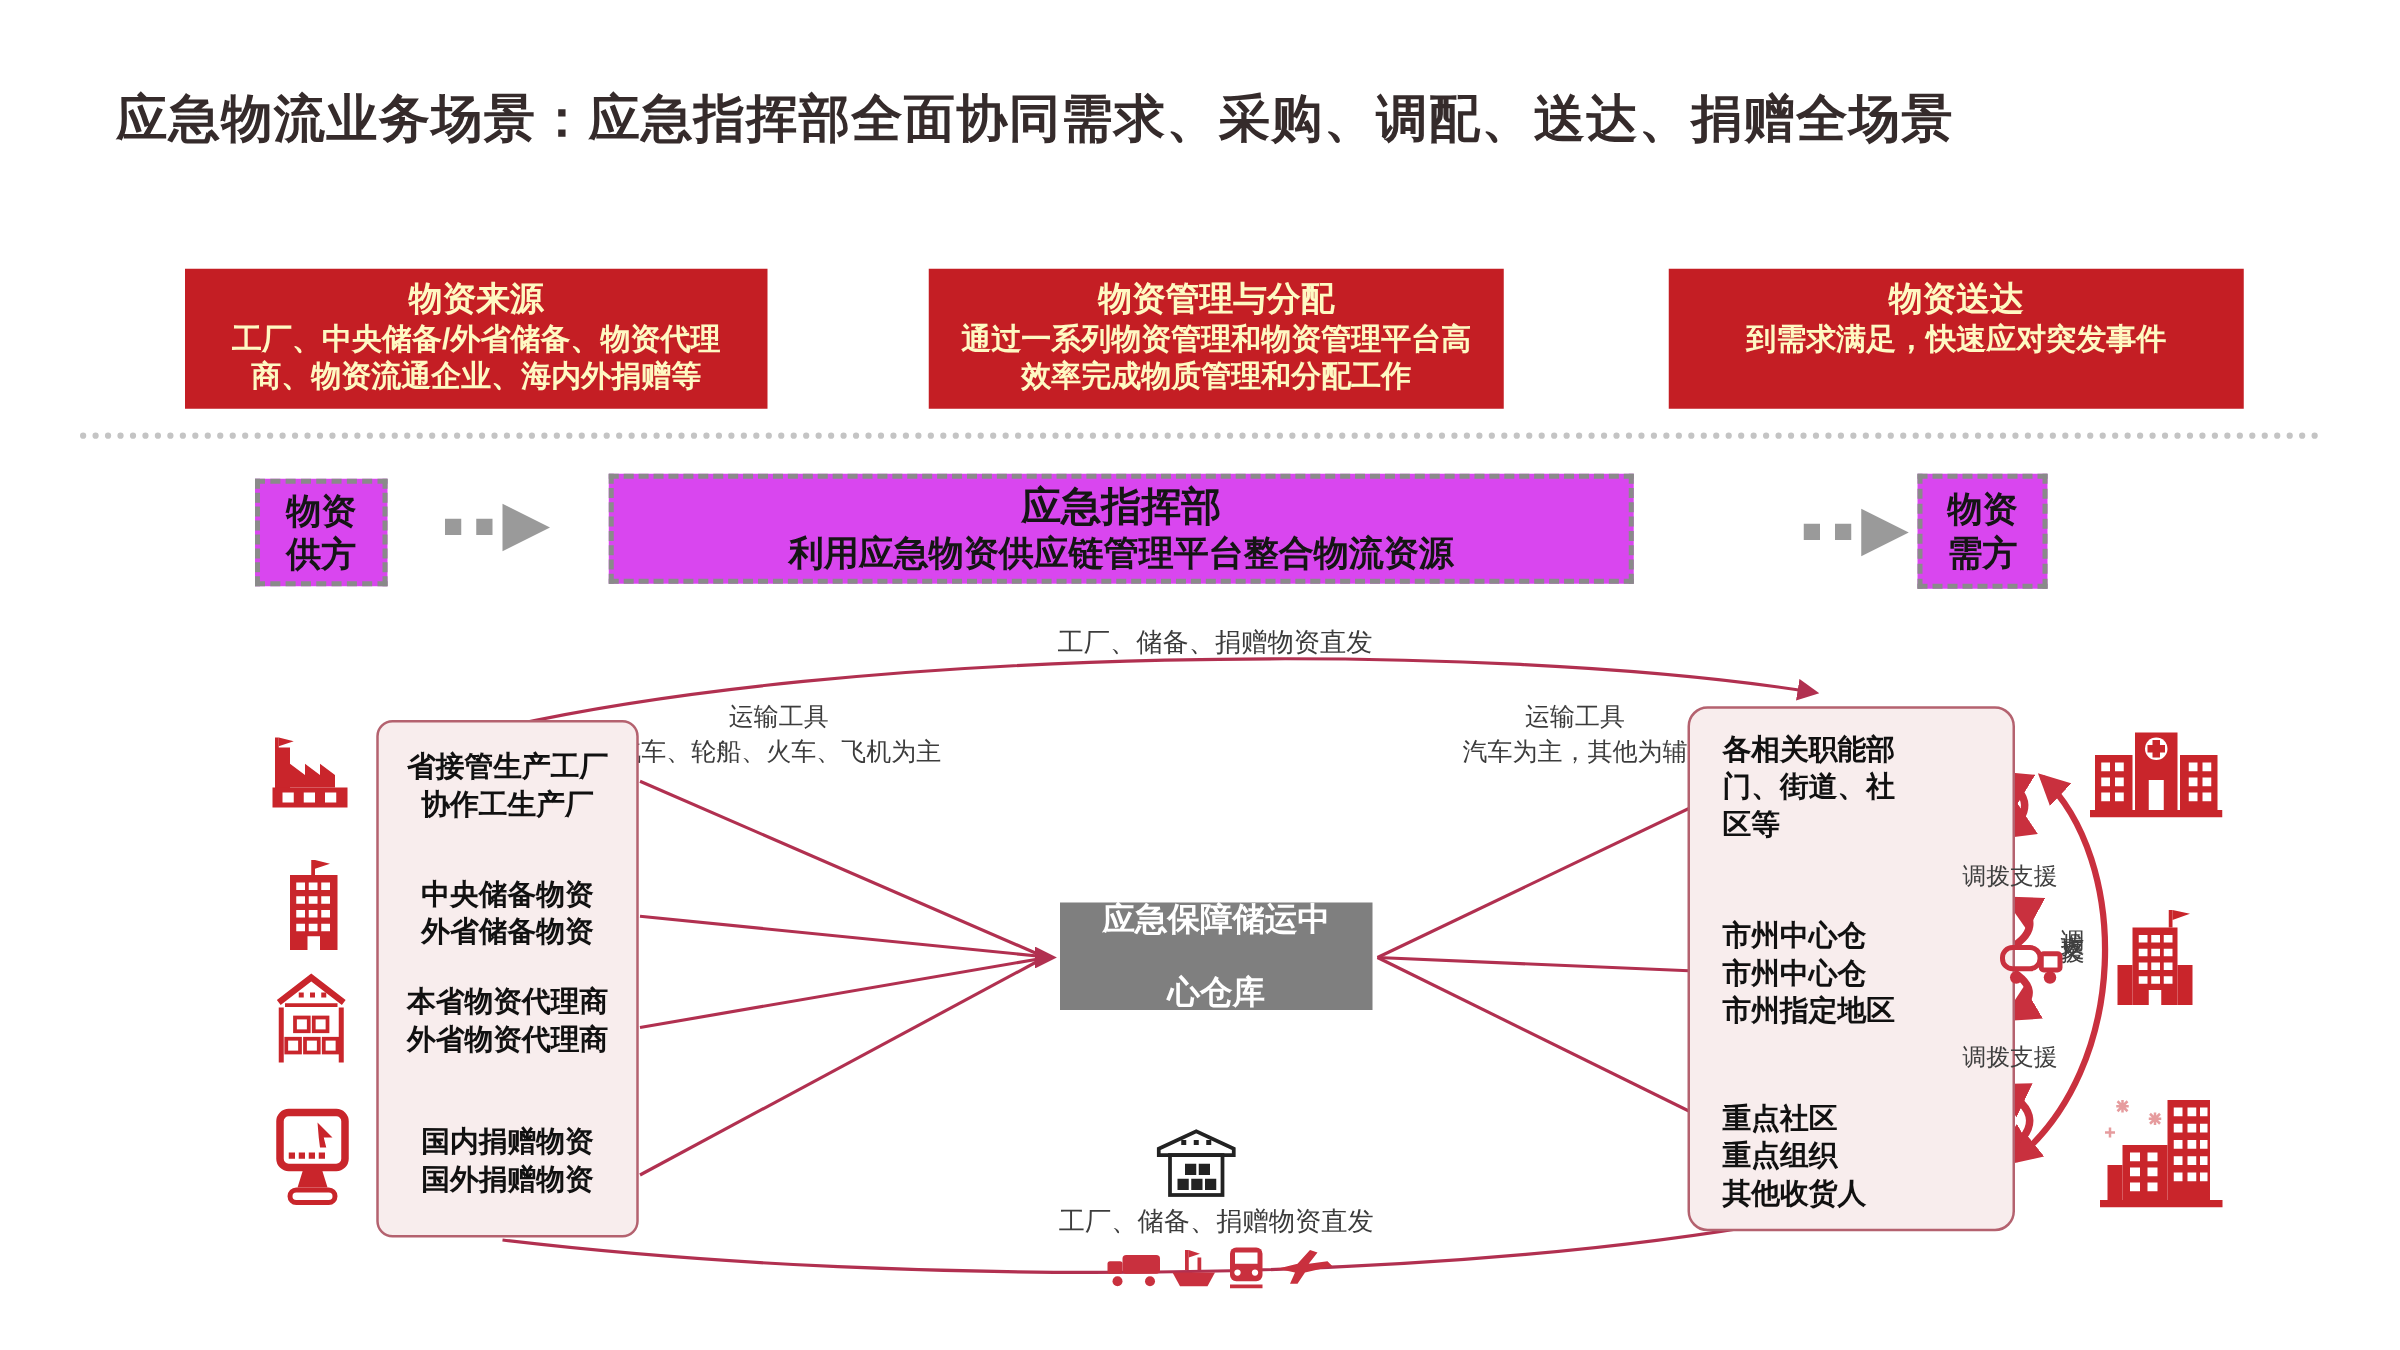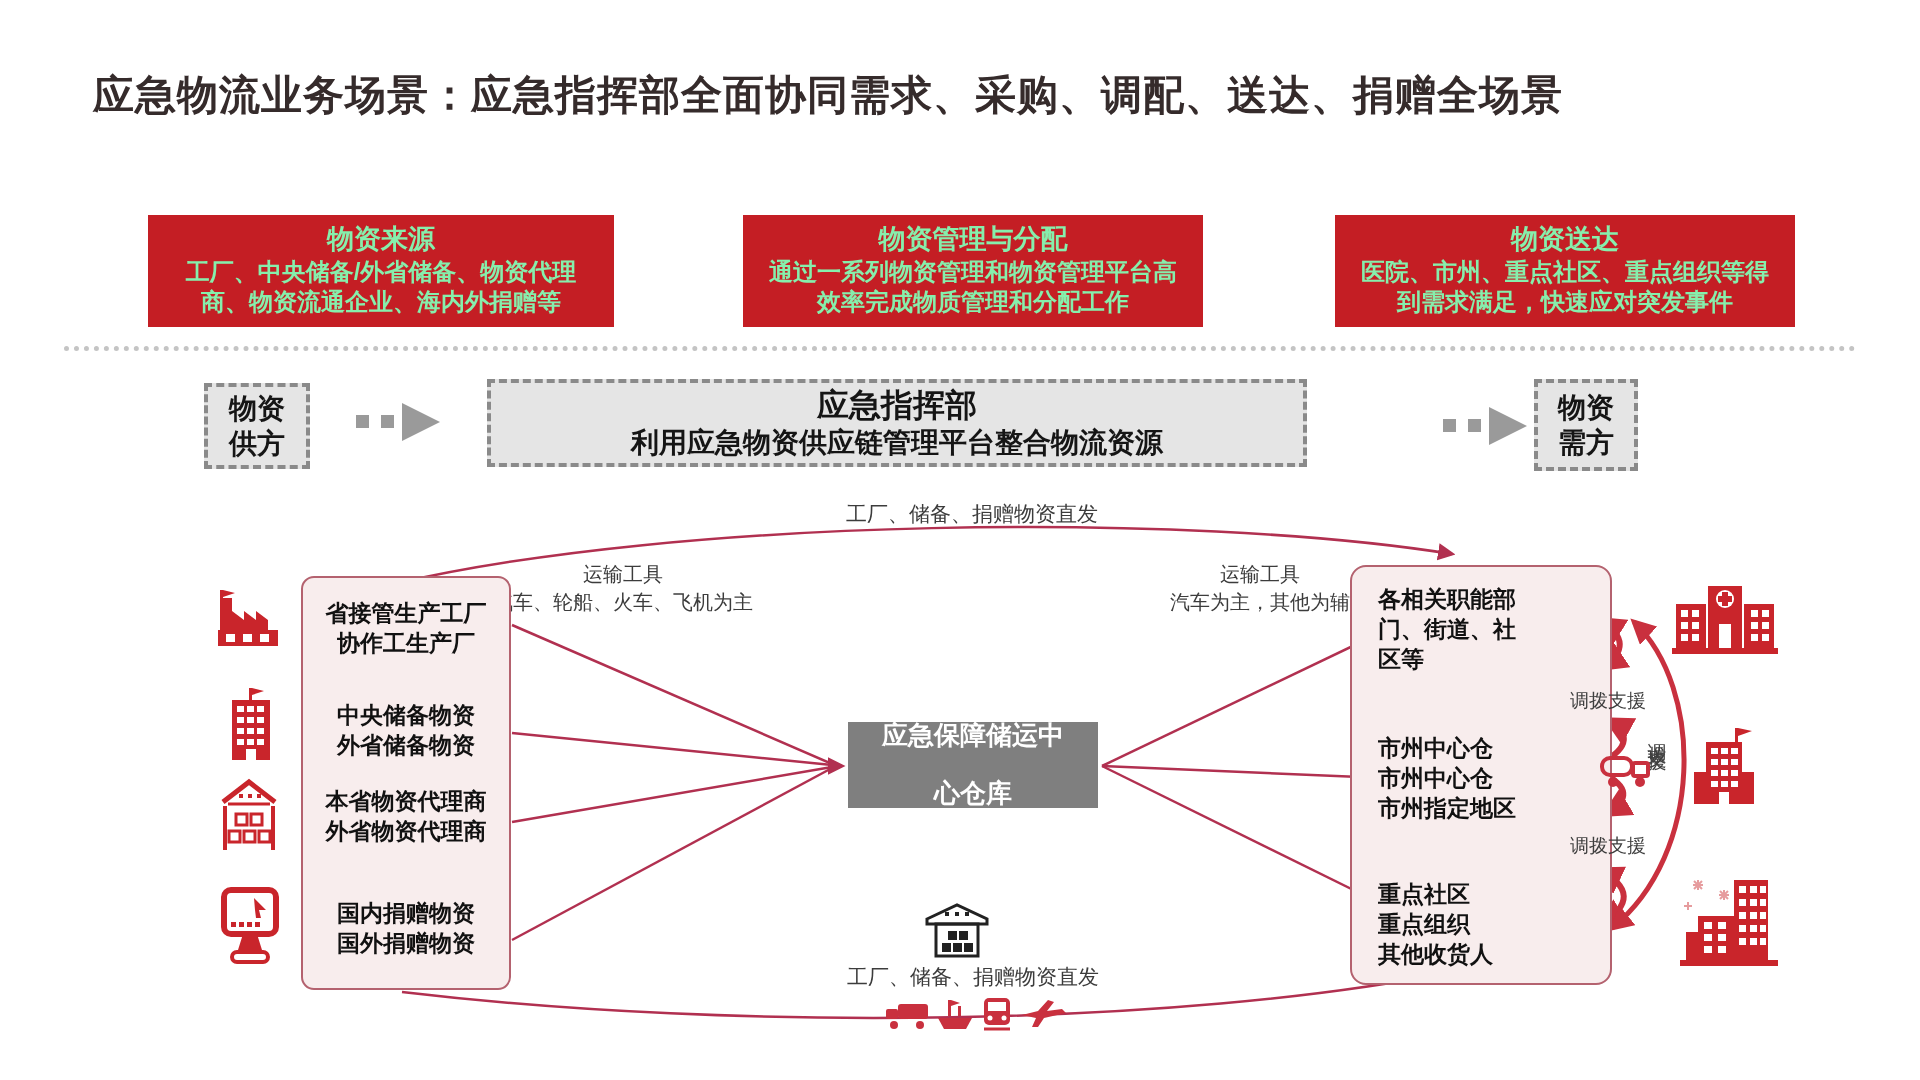--- a/index.html
+++ b/index.html
@@ -2,27 +2,27 @@
 <html><head>
 <meta charset="utf-8">
 <style>
   html,body{margin:0;padding:0;background:#ffffff;}
   body{font-family:"Liberation Sans","DejaVu Sans",sans-serif;}
   #canvas{position:relative;width:1920px;height:1080px;background:#ffffff;overflow:hidden;}
   .abs{position:absolute;}
   
   #page-title{left:93px;top:68px;font-size:41px;font-weight:bold;color:#352b2b;letter-spacing:1px;white-space:nowrap;}
   
-  .tbox{background:#c41e24;color:#86efac;text-align:center;box-sizing:border-box;padding-top:7px;}
+  .tbox{background:#c41e24;color:#fef9c3;text-align:center;box-sizing:border-box;padding-top:7px;}
   .tbox .t{font-size:27px;font-weight:bold;line-height:1.3;}
   .tbox .bl{font-size:24px;font-weight:bold;line-height:1.26;}
   
   #separator{left:64px;top:346px;width:1792px;border-top:5px dotted #c4c4c4;height:0;}
   
-  .dashbox{border:4px dashed #8a8a8a;background:#e5e5e5;box-sizing:border-box;display:flex;flex-direction:column;align-items:center;justify-content:center;text-align:center;color:#151515;}
+  .dashbox{border:4px dashed #8a8a8a;background:#d946ef;box-sizing:border-box;display:flex;flex-direction:column;align-items:center;justify-content:center;text-align:center;color:#151515;}
   .sideline{font-size:28px;font-weight:bold;line-height:1.25;}
   #command-box .ct{font-size:32px;font-weight:bold;line-height:1.25;}
   #command-box .cs{font-size:28px;font-weight:600;line-height:1.3;}
   .sq{width:13px;height:13px;background:#9a9a9a;position:absolute;}
   .tri{width:0;height:0;border-top:19px solid transparent;border-bottom:19px solid transparent;border-left:38px solid #9a9a9a;position:absolute;}
   
   .pinkbox{background:#f8eded;border:2px solid #b4626f;border-radius:16px;box-sizing:border-box;}
   .pitem{position:absolute;width:100%;text-align:center;font-weight:bold;font-size:23px;line-height:1.32;color:#111111;}
   .ritem{position:absolute;left:26px;text-align:left;font-weight:bold;font-size:23px;line-height:1.3;color:#111111;}
   
@@ -77,21 +77,20 @@
     <div class="bl">工厂、中央储备/外省储备、物资代理</div>
     <div class="bl">商、物资流通企业、海内外捐赠等</div>
   </div>
   <div class="abs tbox" style="left:743px;top:215px;width:460px;height:112px;">
     <div class="t">物资管理与分配</div>
     <div class="bl">通过一系列物资管理和物资管理平台高</div>
     <div class="bl">效率完成物质管理和分配工作</div>
   </div>
   <div class="abs tbox" style="left:1335px;top:215px;width:460px;height:112px;">
     <div class="t">物资送达</div>
-    <div class="bl">医院、市州、重点社区、重点组织等得</div>
     <div class="bl">到需求满足，快速应对突发事件</div>
   </div>
 
   <div class="abs" id="separator"></div>
 
   <div class="abs dashbox" style="left:204px;top:383px;width:106px;height:86px;">
     <div class="sideline">物资</div>
     <div class="sideline">供方</div>
   </div>
   <div class="abs sq" style="left:356px;top:415px;"></div>

